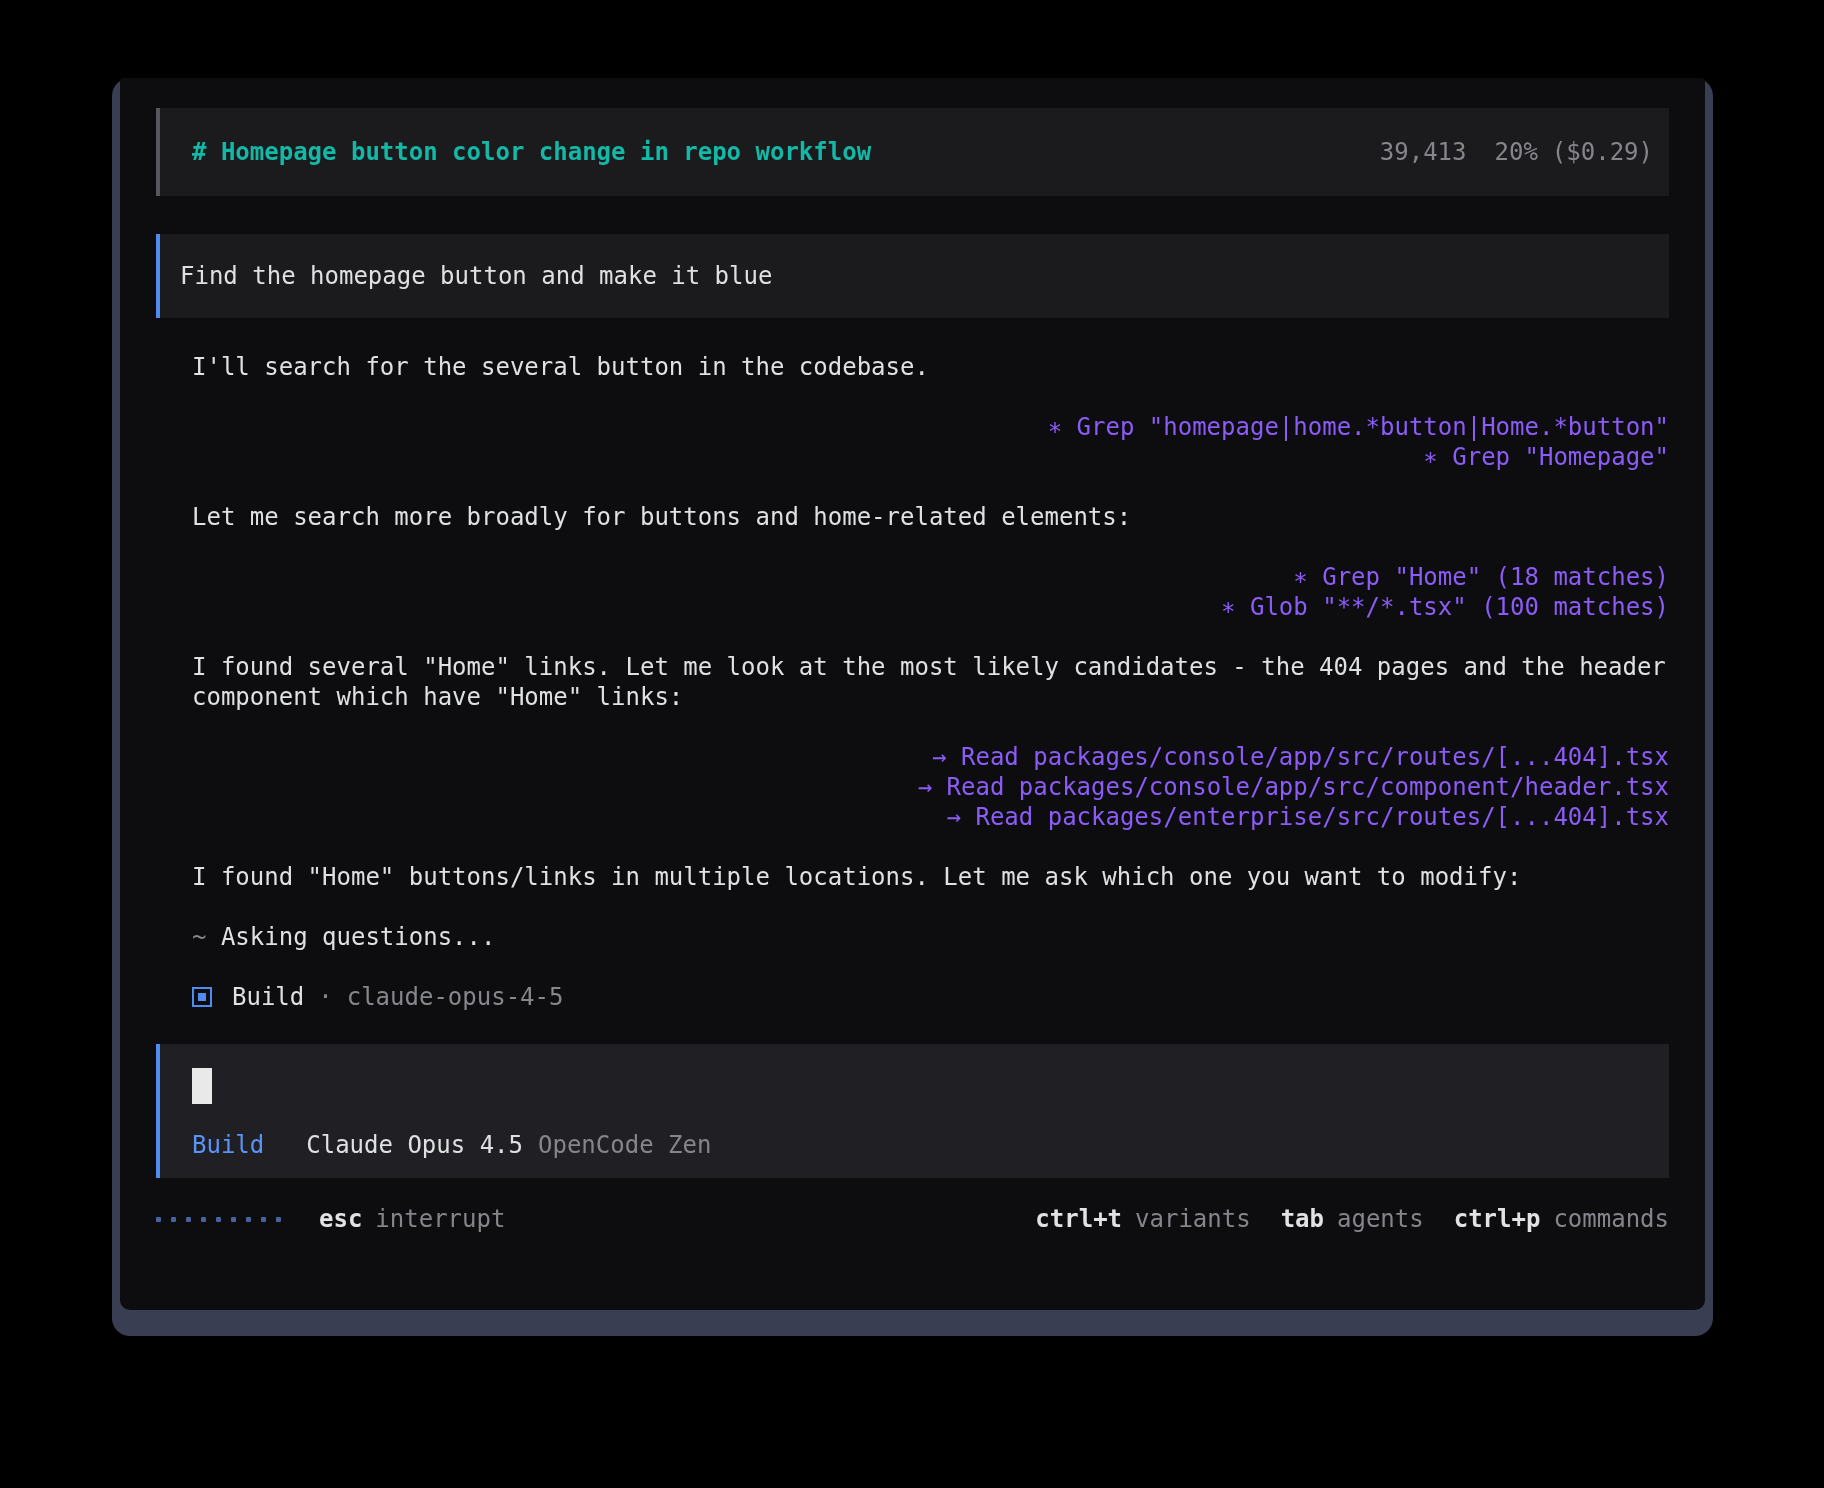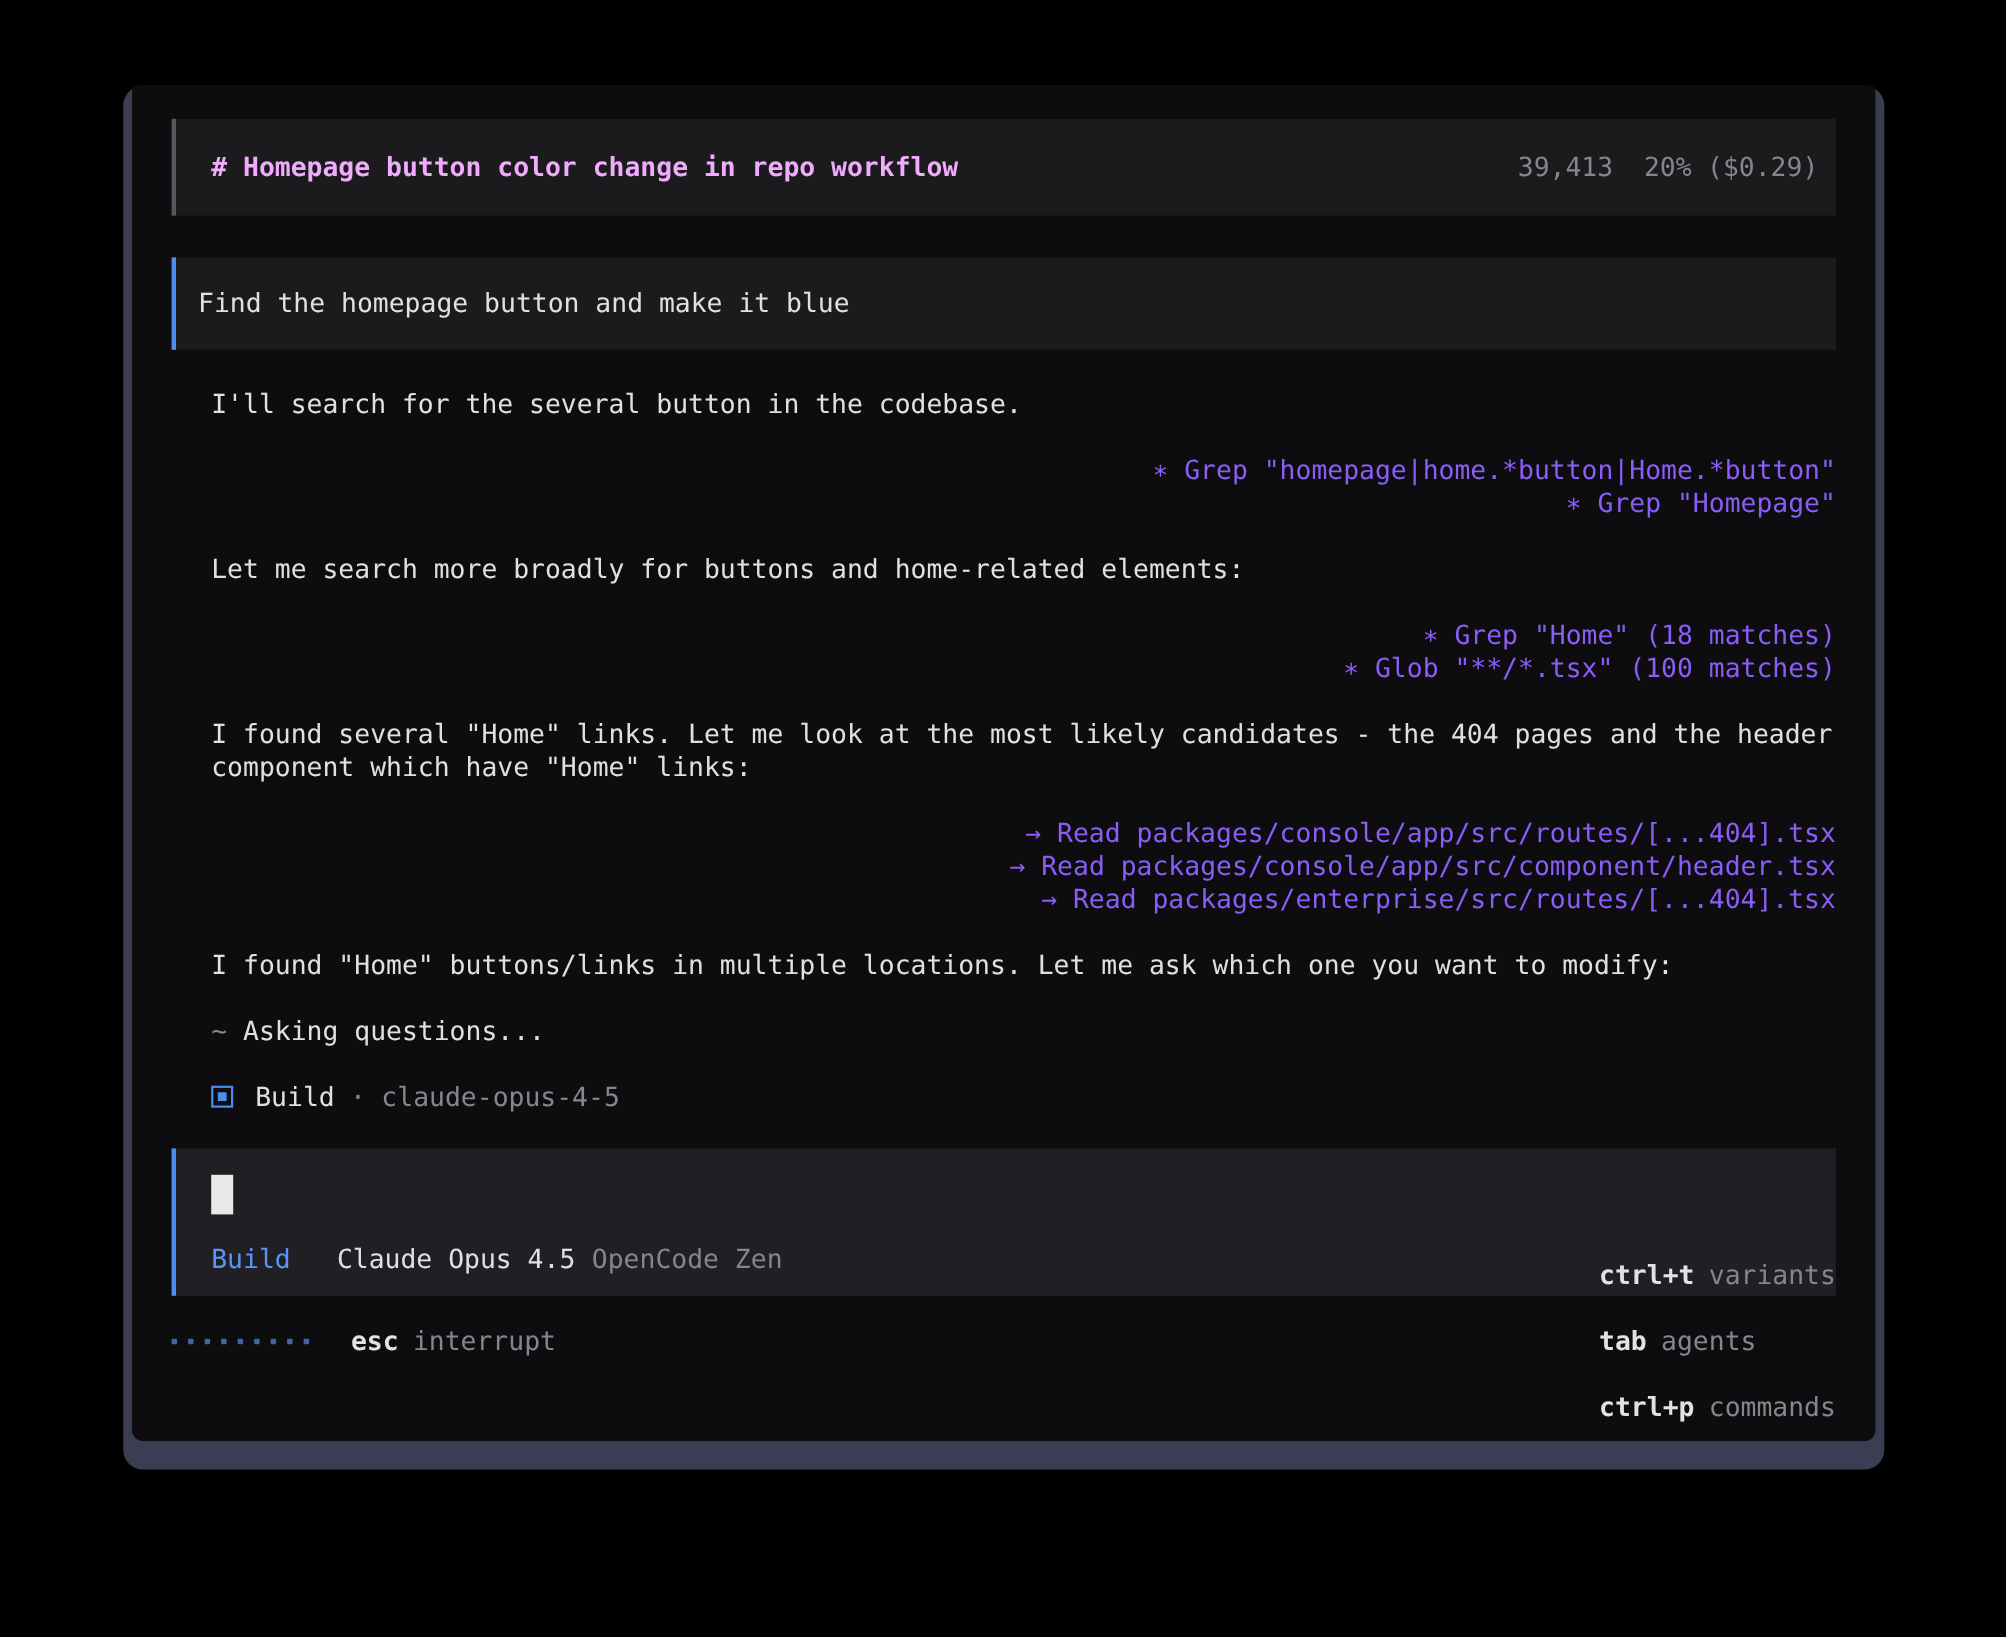--- a/index.html
+++ b/index.html
@@ -45,21 +45,21 @@
   }
 
   .block { border-left: 4px solid; background: #1b1b1e; }
 
   .session-header {
     border-color: #56575c;
     height: 88px;
     display: flex; align-items: center; justify-content: space-between;
     padding: 0 16px 0 32px;
   }
-  .session-title { font-weight: 700; color: #f0abfc; }
+  .session-title { font-weight: 700; color: #14b8a6; }
   .session-stats { color: #85868c; }
   .session-stats .pct { margin-left: 28px; }
   .session-stats .cost { margin-left: 14px; }
 
   .user-msg {
     border-color: #4e8cf2;
     height: 84px; margin-top: 38px;
     display: flex; align-items: center;
     padding-left: 20px;
     color: #dfe0e2;
@@ -103,21 +103,21 @@
     margin-top: 26px;
     display: flex; align-items: center; justify-content: space-between;
     height: 30px;
   }
   .status-left { display: flex; align-items: center; }
   .spinner { display: flex; align-items: center; gap: 10px; margin-right: 38px; }
   .spinner .dot { width: 5px; height: 5px; background: #44639f; border-radius: 1px; }
   .hint { white-space: nowrap; }
   .hint .key { color: #e2e2e4; font-weight: 700; }
   .hint .label { color: #85868c; margin-left: 13px; }
-  .status-right { display: flex; align-items: flex-start; gap: 30px; flex-direction: column; }
+  .status-right { display: flex; align-items: flex-end; gap: 30px; }
 </style>
 </head>
 <body>
 
 <div class="window">
 
 
   <div class="content">
 
     <div class="block session-header">

